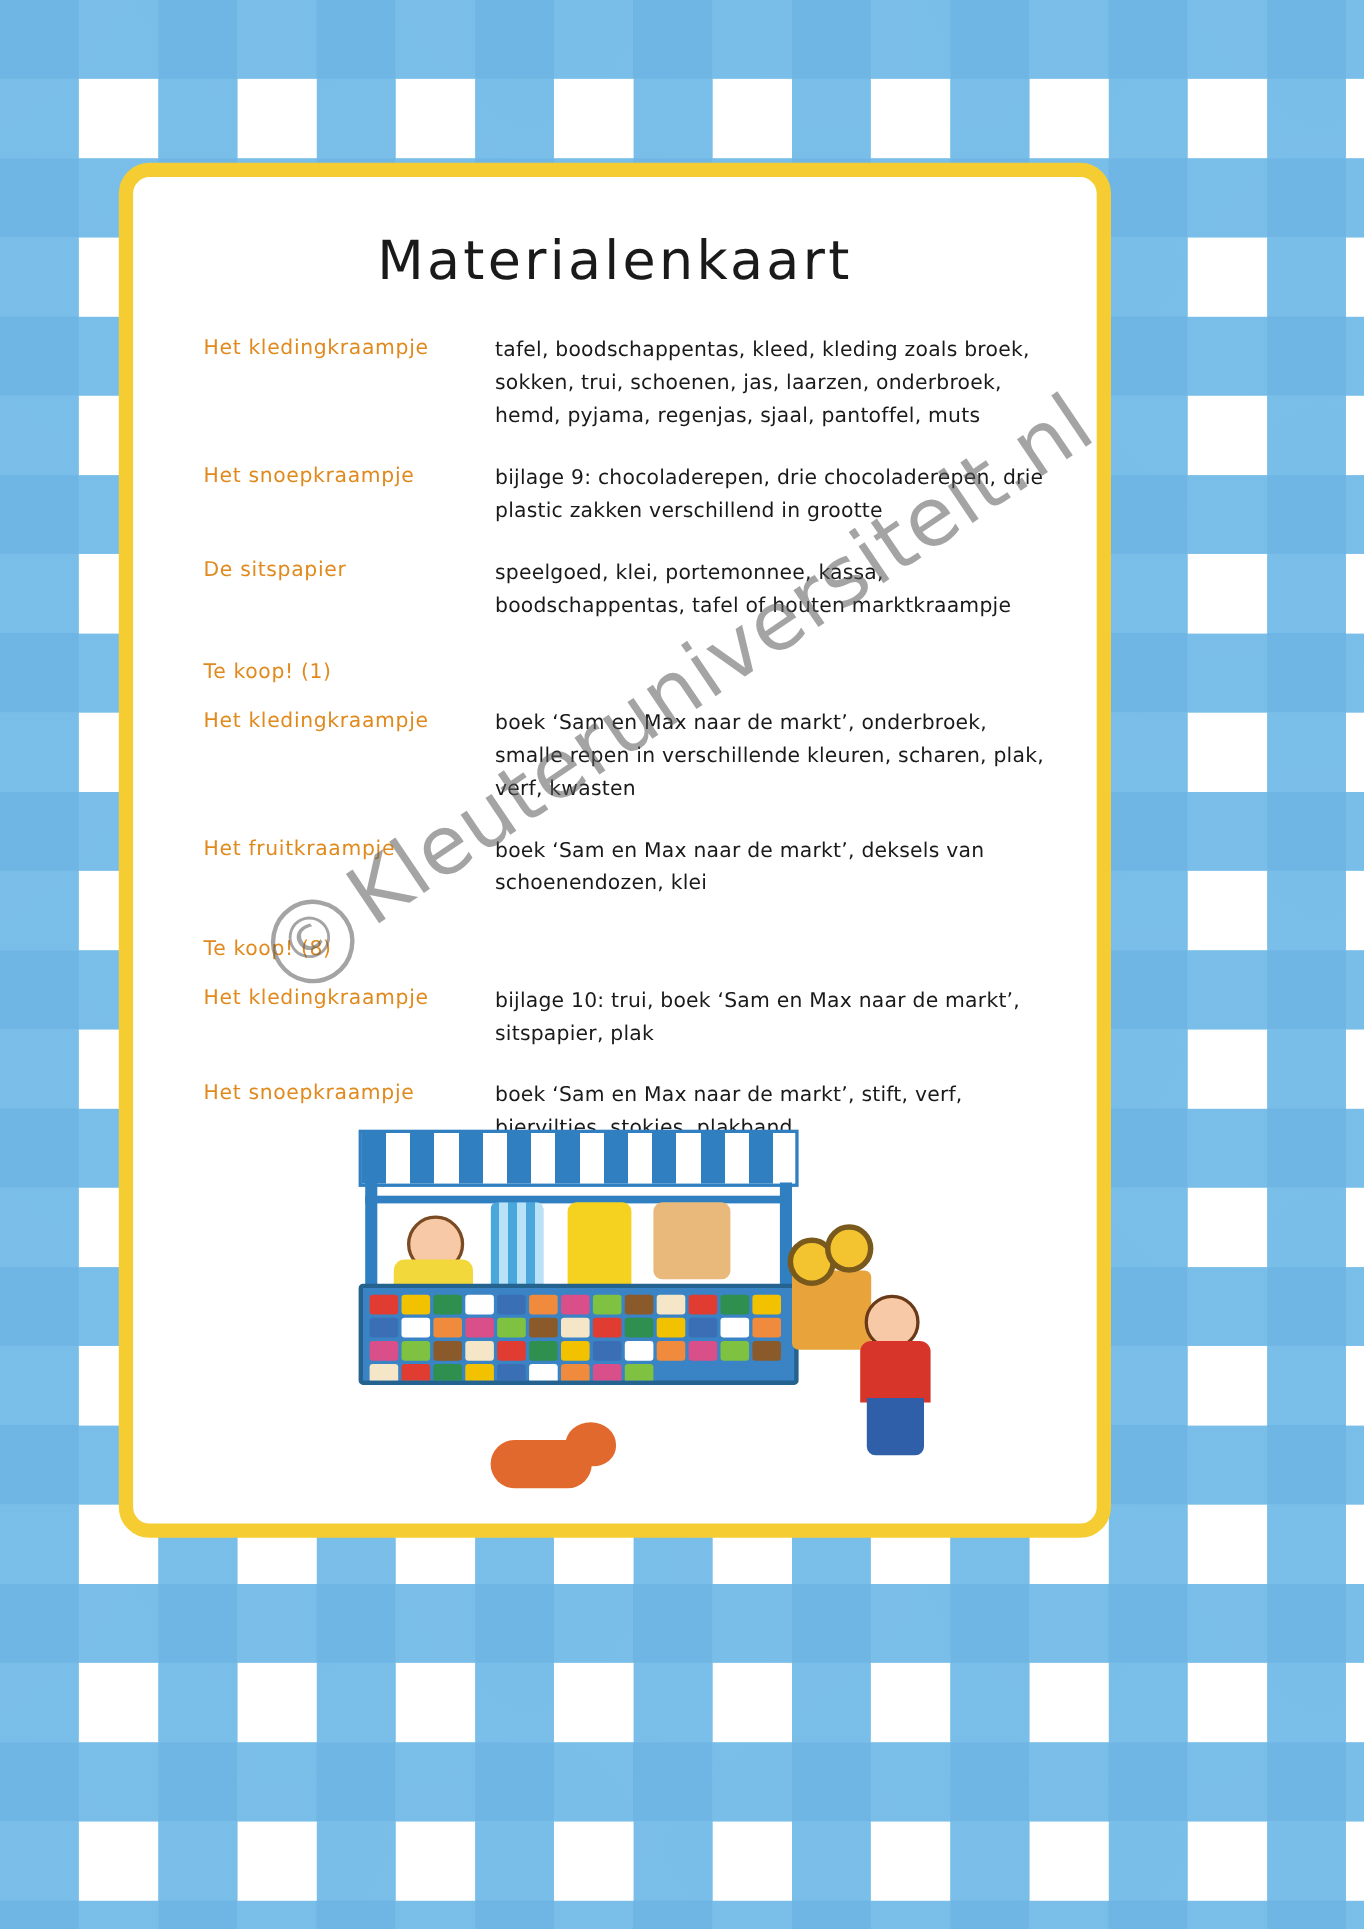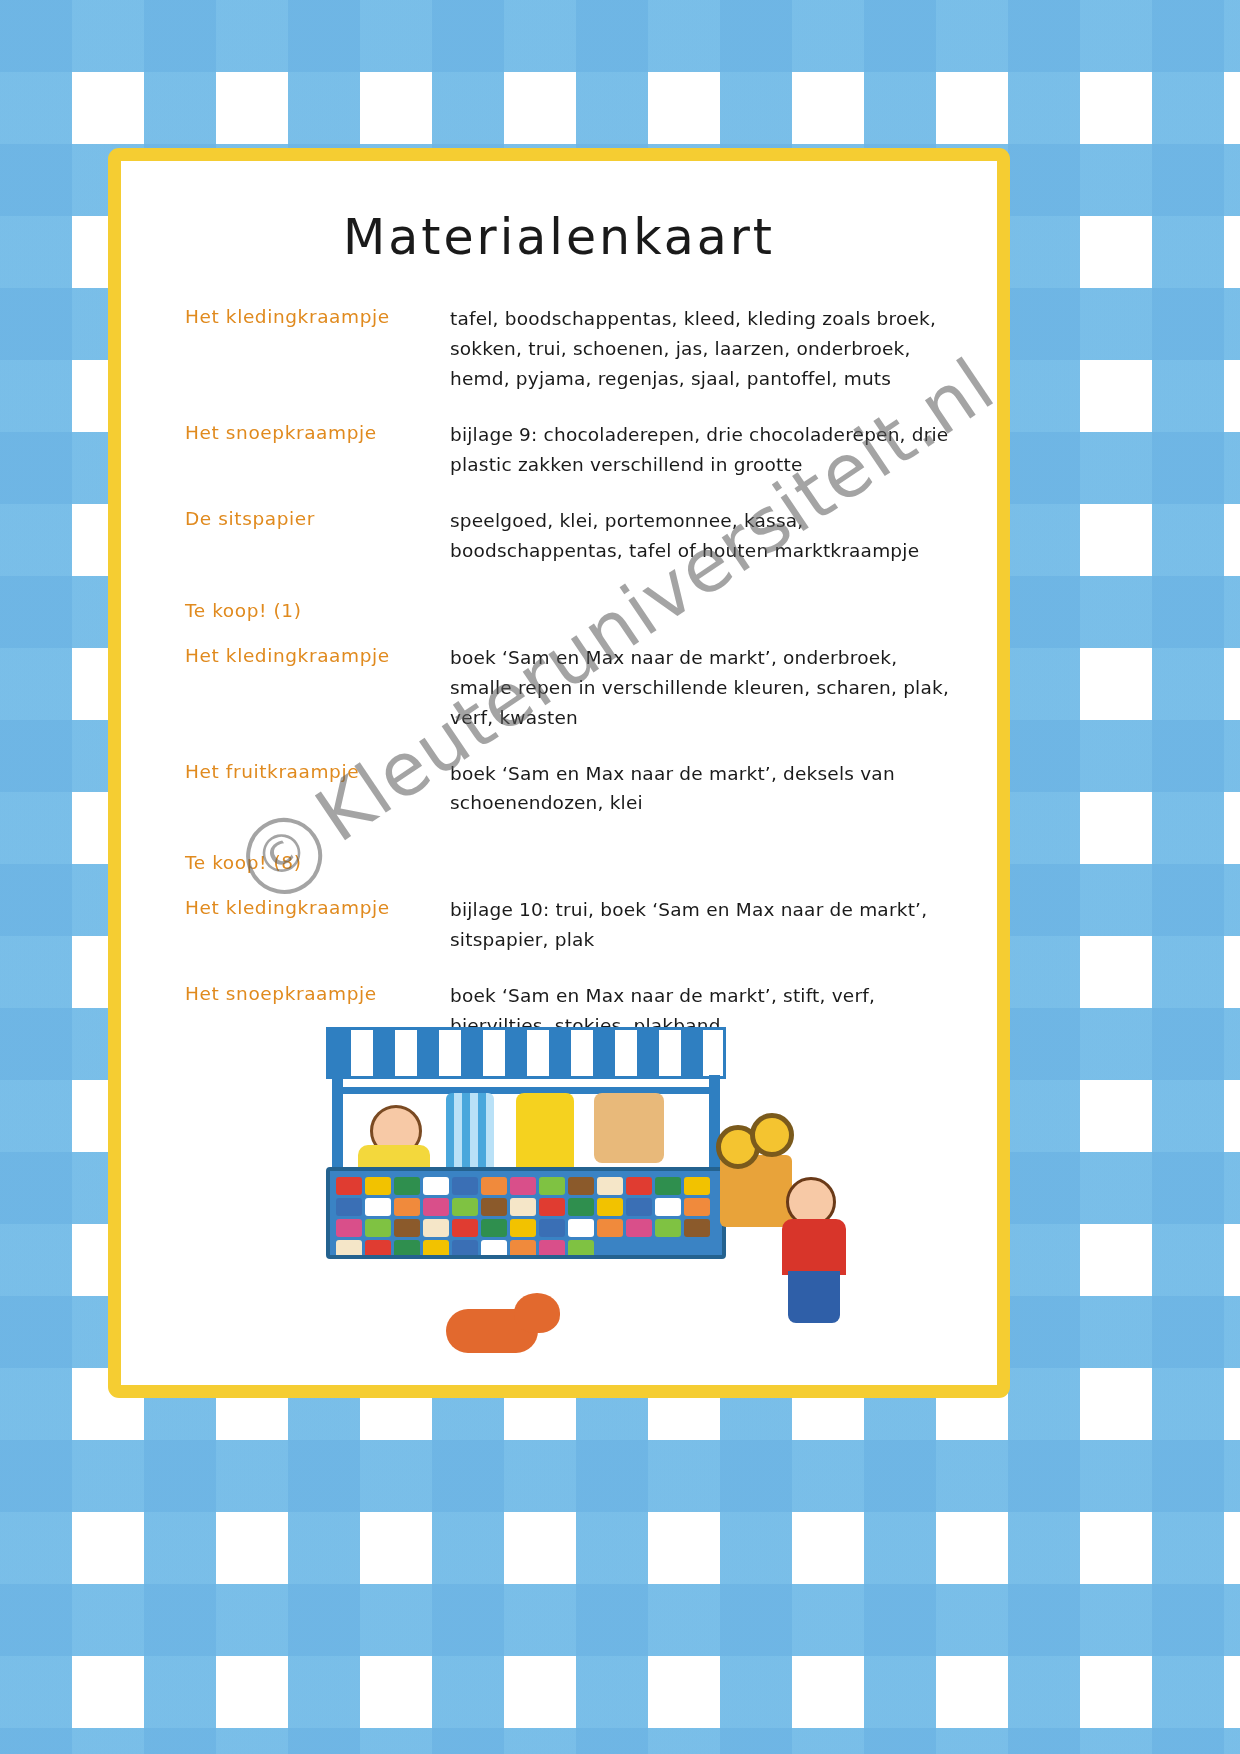--- a/index.html
+++ b/index.html
@@ -41,21 +41,21 @@
   }
 
   
   .card-outer {
     position: absolute;
     left: 108px;
     top: 148px;
     width: 902px;
     height: 1250px;
     border: 13px solid #f5cd32;
-    border-radius: 11px;
+    border-radius: 28px;
     background: #ffffff;
     box-sizing: border-box;
     z-index: 2;
   }
 
   .card-inner {
     position: relative;
     width: 100%;
     height: 100%;
     overflow: hidden;

